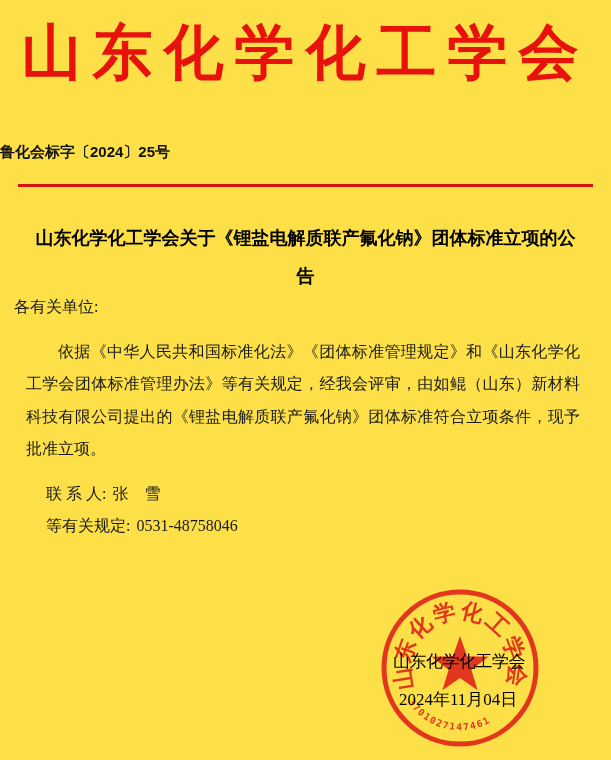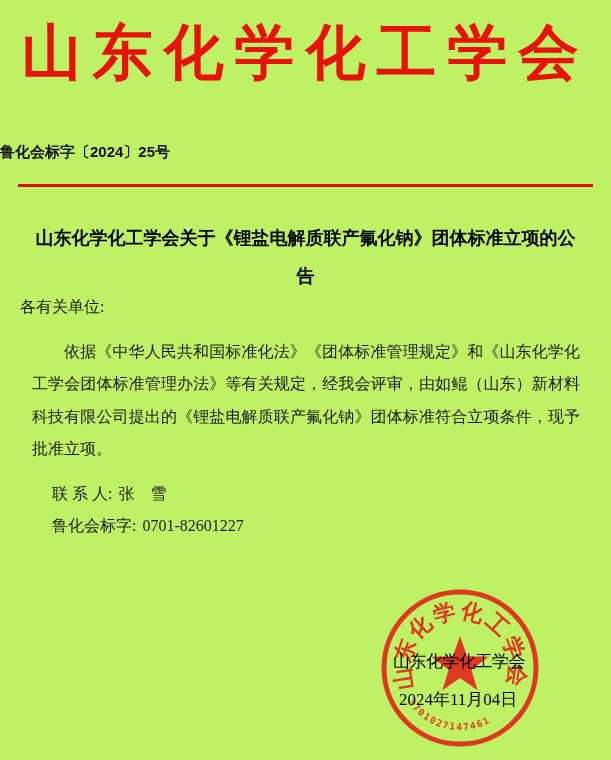--- a/index.html
+++ b/index.html
@@ -4,21 +4,21 @@
 <style>
   html, body {
     margin: 0;
     padding: 0;
     background: #ffffff;
   }
   .page {
     position: relative;
     width: 611px;
     height: 760px;
-    background: #bef264;
+    background: #fde047;
     overflow: hidden;
     font-family: "Liberation Serif", serif;
   }
   .masthead {
     position: absolute;
     top: 16px;
     left: 0;
     right: 0;
     text-align: center;
     font-family: "DejaVu Serif", serif;
@@ -54,21 +54,21 @@
     right: 20px;
     text-align: center;
     font-weight: bold;
     font-size: 18px;
     line-height: 38px;
     color: #000000;
   }
   .body-text {
     position: absolute;
     top: 291px;
-    left: 20px;
+    left: 14px;
     right: 19px;
     font-size: 16px;
     line-height: 32.5px;
     color: #1a1a1a;
     text-align: justify;
   }
   .salutation {
     text-indent: 0;
   }
   .para {
@@ -124,21 +124,21 @@
 
   <div class="doc-title">
     <div>山东化学化工学会关于《锂盐电解质联产氟化钠》团体标准立项的公</div>
     <div>告</div>
   </div>
 
   <div class="body-text">
     <div class="salutation">各有关单位:</div>
     <p class="para">依据《中华人民共和国标准化法》《团体标准管理规定》和《山东化学化工学会团体标准管理办法》等有关规定，经我会评审，由如鲲（山东）新材料科技有限公司提出的《锂盐电解质联产氟化钠》团体标准符合立项条件，现予批准立项。</p>
     <div class="contact-row"><span class="label">联 系 人:</span><span class="value">张　雪</span></div>
-    <div class="contact-row"><span class="label">鲁化会标字:</span><span class="value">0701-82601227</span></div>
+    <div class="contact-row"><span class="label">等有关规定:</span><span class="value">0531-48758046</span></div>
   </div>
 
   <svg class="seal-svg" viewBox="0 0 180 180" xmlns="http://www.w3.org/2000/svg">
     <defs>
       <path id="sealTopArc" d="M 44 110 A 50 50 0 1 1 136 110" fill="none"></path>
       <path id="sealBottomArc" d="M 38 124 A 62 62 0 0 0 142 124" fill="none"></path>
     </defs>
     <circle cx="90" cy="90" r="76" fill="none" stroke-width="5" stroke="#e02a1c"></circle>
     <text font-size="22" font-weight="bold" letter-spacing="2.5" font-family="Liberation Serif, serif" fill="#e02a1c">
       <textPath href="#sealTopArc">山东化学化工学会</textPath>

